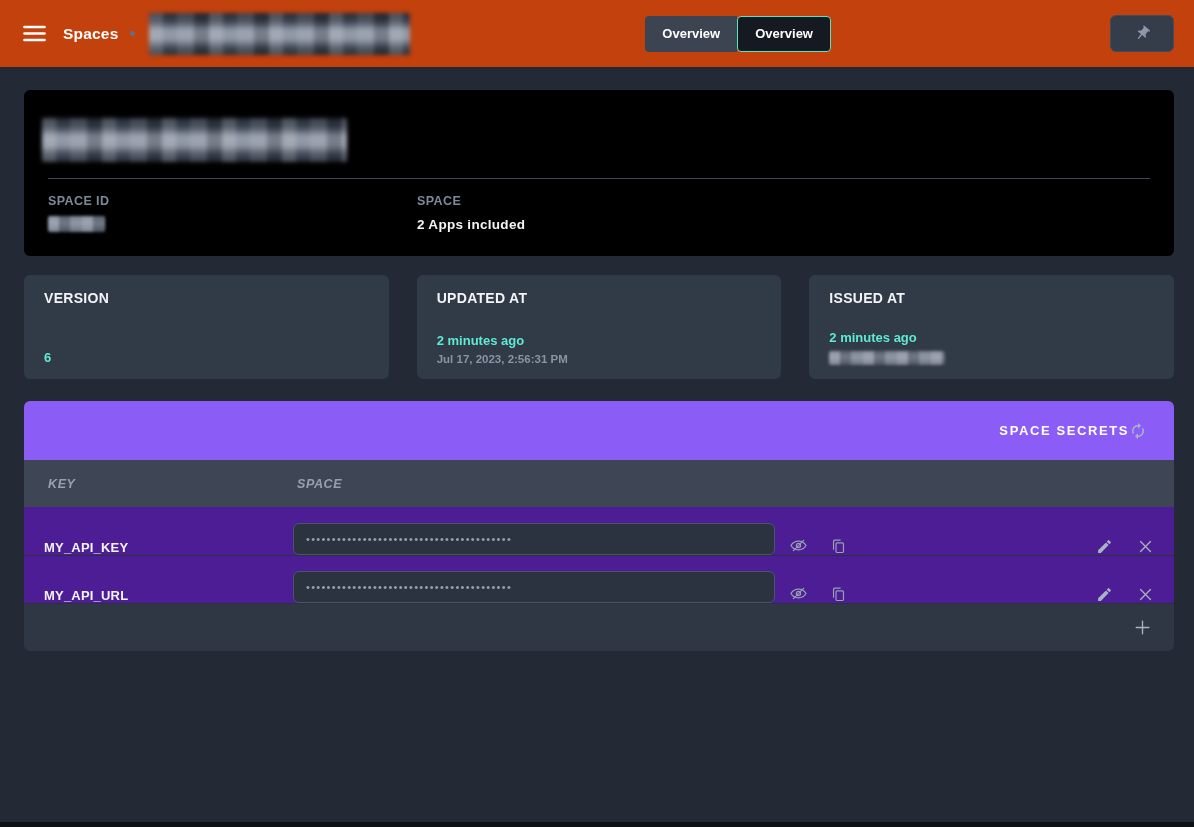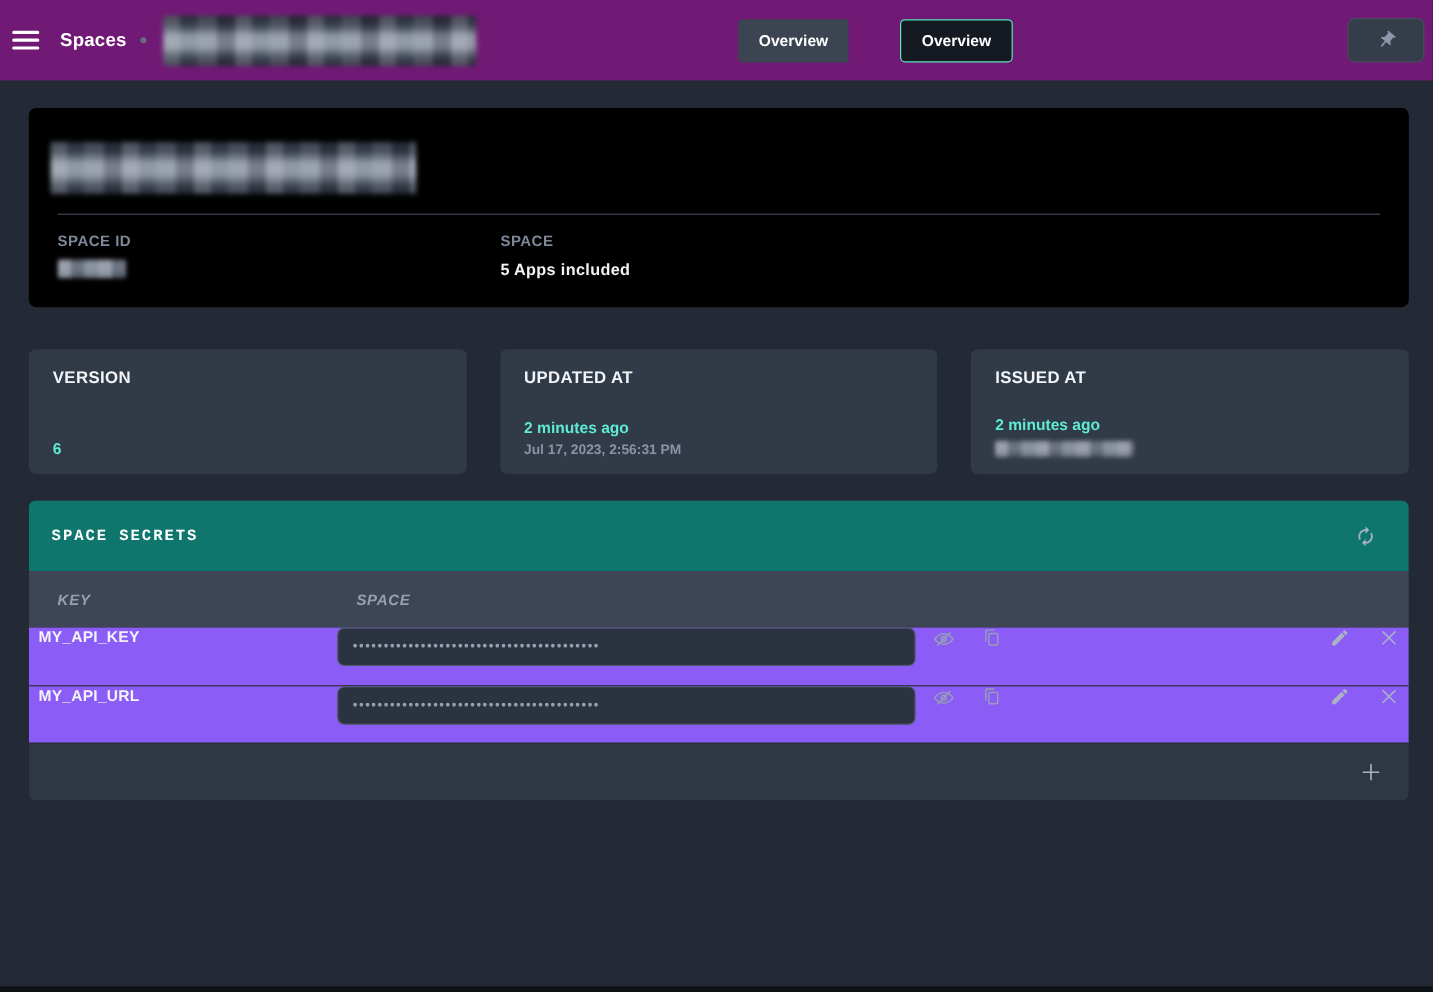--- a/index.html
+++ b/index.html
@@ -6,29 +6,29 @@
   html,body { width:1194px; height:827px; }
   body {
     background:#242a35;
     font-family:"Liberation Sans", sans-serif;
     overflow:hidden;
     position:relative;
   }
 
   
   .topbar {
-    height:67px; background:#701a75;
+    height:67px; background:#c2410c;
     display:flex; align-items:center;
-    padding:0 7px;
+    padding:0 20px;
   }
   .menu-btn { width:28px; height:24px; display:flex; align-items:center; justify-content:center; cursor:pointer; }
   .brand { color:#ffffff; font-weight:bold; font-size:15.5px; margin-left:15px; letter-spacing:0.2px; }
   .sep-dot { width:5px; height:5px; border-radius:50%; background:#647082; margin-left:11px; }
   .tabs { display:flex; align-items:center; margin-left:auto; }
-  .tab { height:36px; display:flex; align-items:center; padding:0 17px; font-weight:bold; font-size:13px; color:#ffffff; cursor:pointer;margin-left:43px; }
+  .tab { height:36px; display:flex; align-items:center; padding:0 17px; font-weight:bold; font-size:13px; color:#ffffff; cursor:pointer; }
   .tab.inactive { background:#3c4452; border-radius:4px 0 0 4px; }
   .tab.active { background:#151a22; border:1px solid #57e4c0; border-radius:4px; }
   .pin-btn {
     margin-left:279px; width:64px; height:37px;
     background:#353d4b; border:1px solid #434b5a; border-radius:6px;
     display:flex; align-items:center; justify-content:center; cursor:pointer;
   }
 
   
   .redacted {
@@ -53,49 +53,48 @@
     background:#000000; border-radius:6px;
     padding:28px 24px 24px;
   }
   .title-redaction { width:305px; height:44px; margin-left:-6px; }
   .overview-divider { border-top:1px solid #3e4655; margin-top:16px; }
   .info-grid { display:grid; grid-template-columns:369px 366px 1fr; padding-top:15px; }
   .info-label { font-size:12.5px; font-weight:bold; color:#7e8899; letter-spacing:0.4px; }
   .info-value { margin-top:9px; font-size:13.5px; font-weight:bold; color:#f2f4f7; letter-spacing:0.3px; }
   .id-redaction { width:57px; height:16px; margin-top:8px; }
 
-  .stats-row { display:flex; gap:28px; margin-top:35px; }
+  .stats-row { display:flex; gap:28px; margin-top:19px; }
   .stat-card {
     flex:1; height:104px; background:#313a47; border-radius:6px;
     padding:15px 20px 14px; display:flex; flex-direction:column; justify-content:space-between;
   }
   .stat-title { font-size:14px; font-weight:bold; color:#f2f4f7; letter-spacing:0.3px; }
   .stat-primary { font-size:13px; font-weight:bold; color:#5eead4; }
   .stat-secondary { font-size:11.5px; font-weight:bold; color:#8a93a5; margin-top:5px; }
   .date-redaction { width:116px; height:14px; margin-top:6px; }
 
   
   .secrets { margin-top:22px; border-radius:6px; overflow:hidden; }
   .secrets-header {
-    height:59px; background:#0f766e;
-    display:flex; align-items:center; justify-content:space-between;
+    height:59px; background:#8b5cf6;
+    display:flex; align-items:center; justify-content:flex-end;
     padding:0 27px 0 19px;
-    font-family:Liberation Mono, monospace;
   }
   .secrets-title { font-size:13px; font-weight:bold; color:#ffffff; letter-spacing:1.6px; }
   .icon-btn { display:flex; align-items:center; justify-content:center; cursor:pointer; background:none; border:none; padding:0; }
   .table-head {
     height:47px; background:#3e4655;
     display:flex; align-items:center; padding:0 24px;
   }
   .th { font-size:12.5px; font-weight:bold; color:#97a0b1; letter-spacing:0.6px;font-style:italic; }
   .th-key { width:249px; }
   .secret-row {
-    height:48px; background:#8b5cf6;
-    display:flex; align-items:flex-start; padding:0 8px;
+    height:48px; background:#4c1d95;
+    display:flex; align-items:flex-end; padding:0 20px;
     border-top:1px solid #2a313d;
   }
   .secret-key { width:249px; font-size:13px; font-weight:bold; color:#f2f4f7; letter-spacing:0.2px; }
   .secret-input {
     width:482px; height:32px;
     background:#2b3340; border:1px solid #4c5565; border-radius:6px;
     color:#98a1b2; font-size:11px; letter-spacing:1.3px;
     padding:0 12px; outline:none; font-family:"Liberation Sans", sans-serif;
   }
   .row-icon { margin-left:14px; }
@@ -140,21 +139,21 @@
   <section class="overview-card">
     <div class="title-redaction redacted"></div>
     <div class="overview-divider"></div>
     <div class="info-grid">
       <div>
         <div class="info-label">SPACE ID</div>
         <div class="id-redaction redacted-sm"></div>
       </div>
       <div>
         <div class="info-label">SPACE</div>
-        <div class="info-value">5 Apps included</div>
+        <div class="info-value">2 Apps included</div>
       </div>
     </div>
   </section>
 
   <section class="stats-row">
     <div class="stat-card">
       <div class="stat-title">VERSION</div>
       <div>
         <div class="stat-primary">6</div>
       </div>

